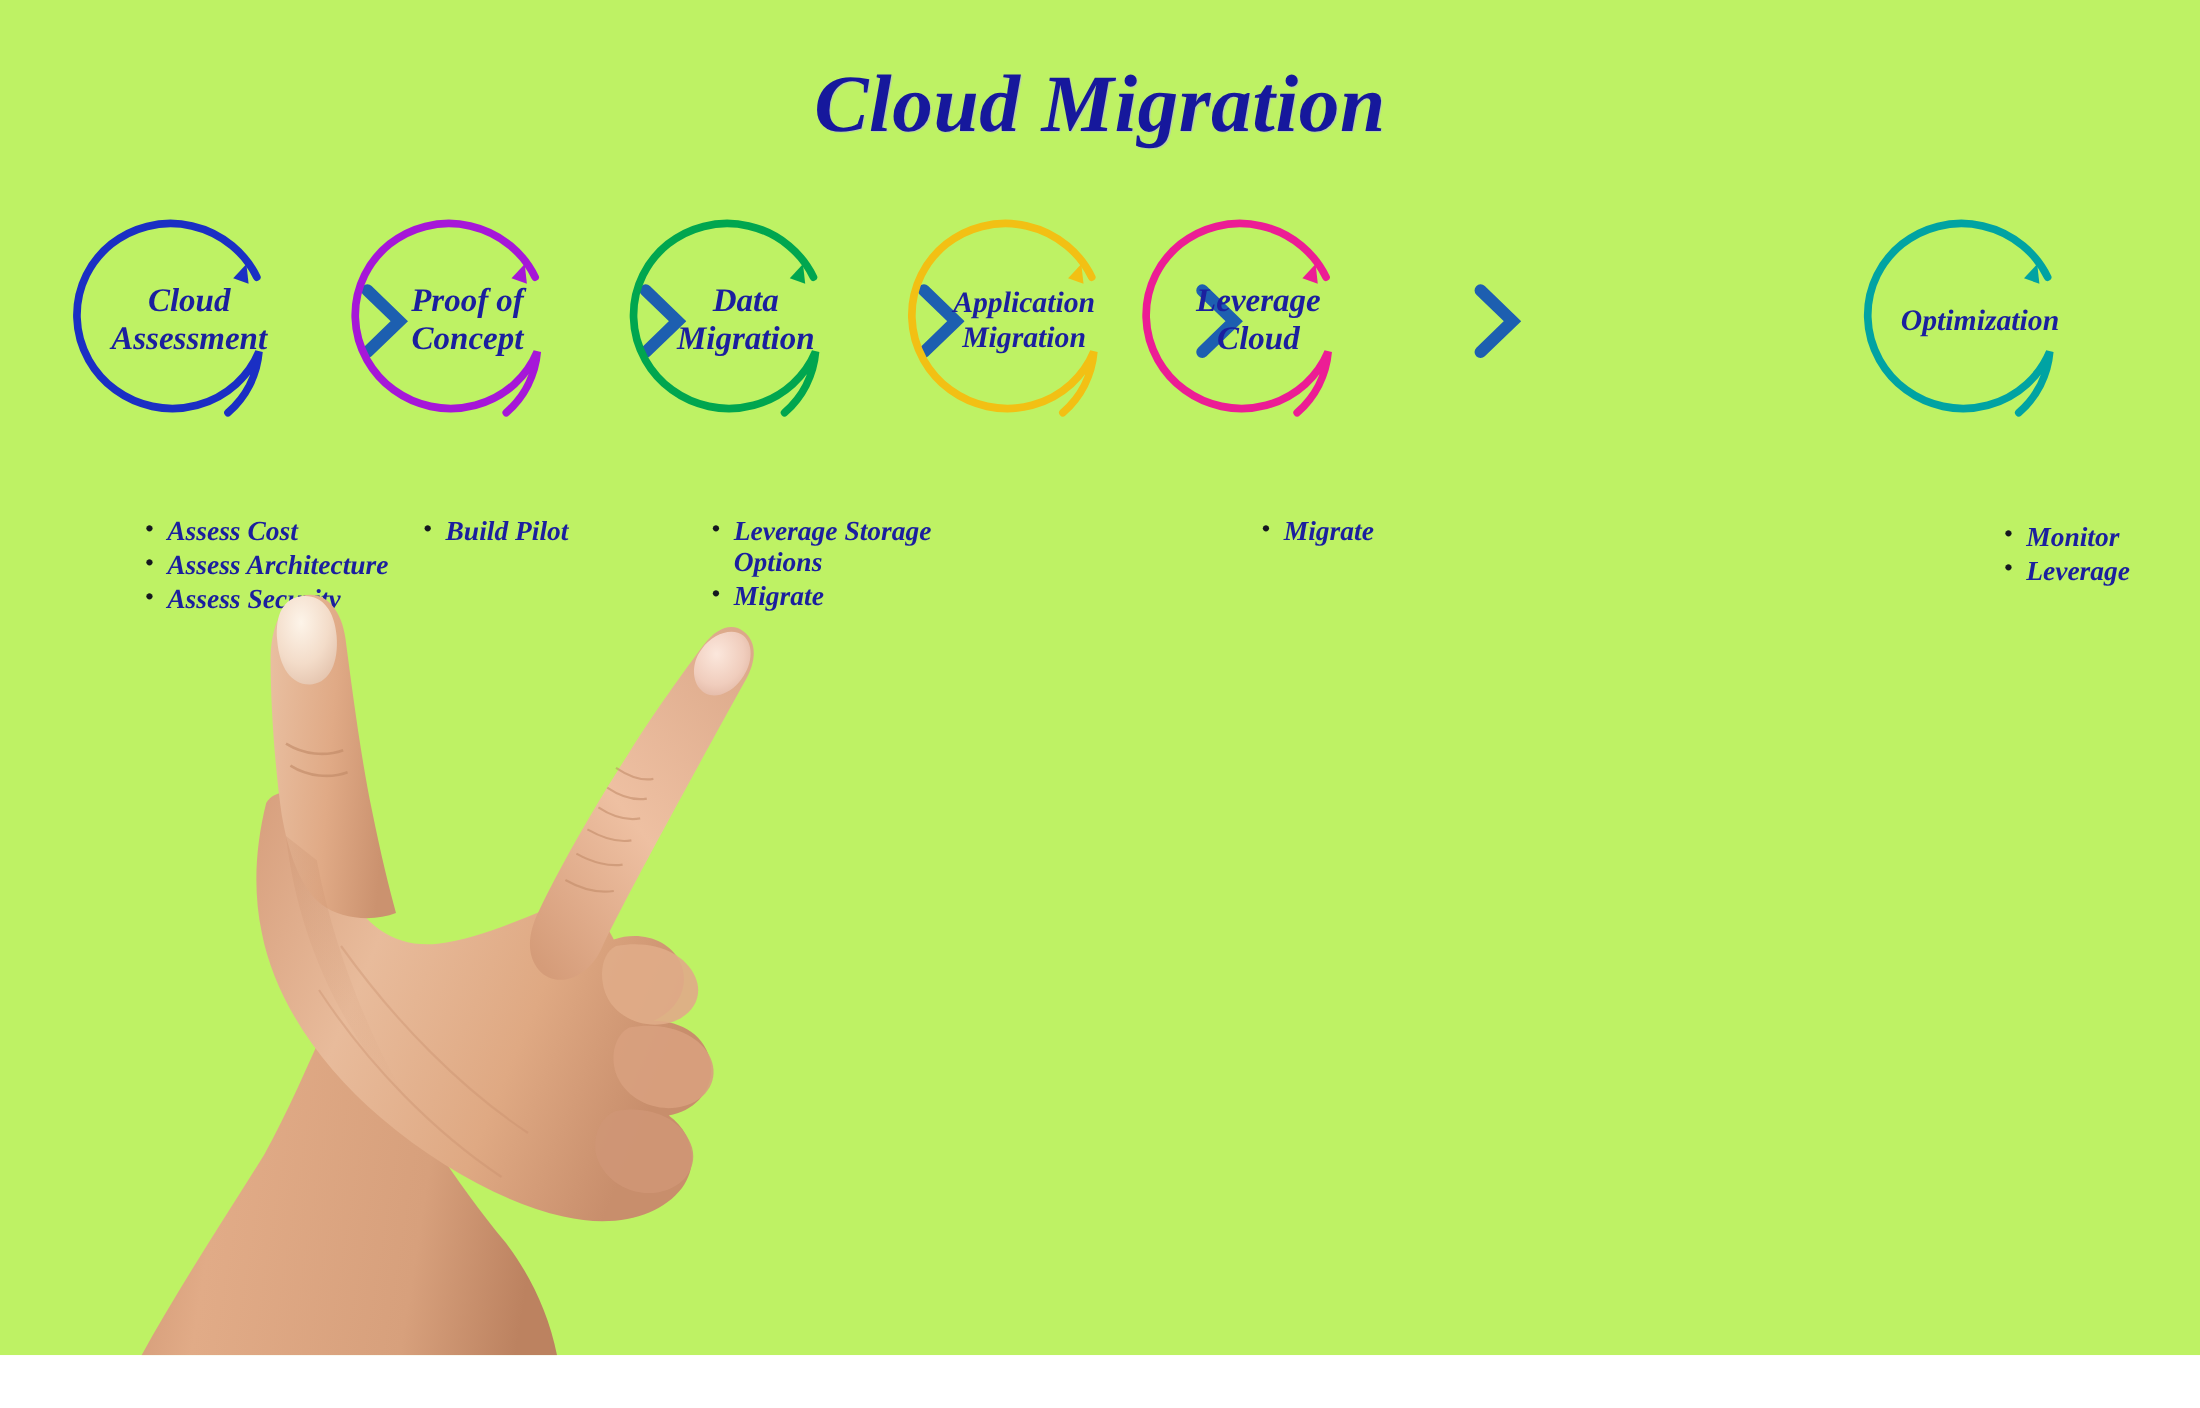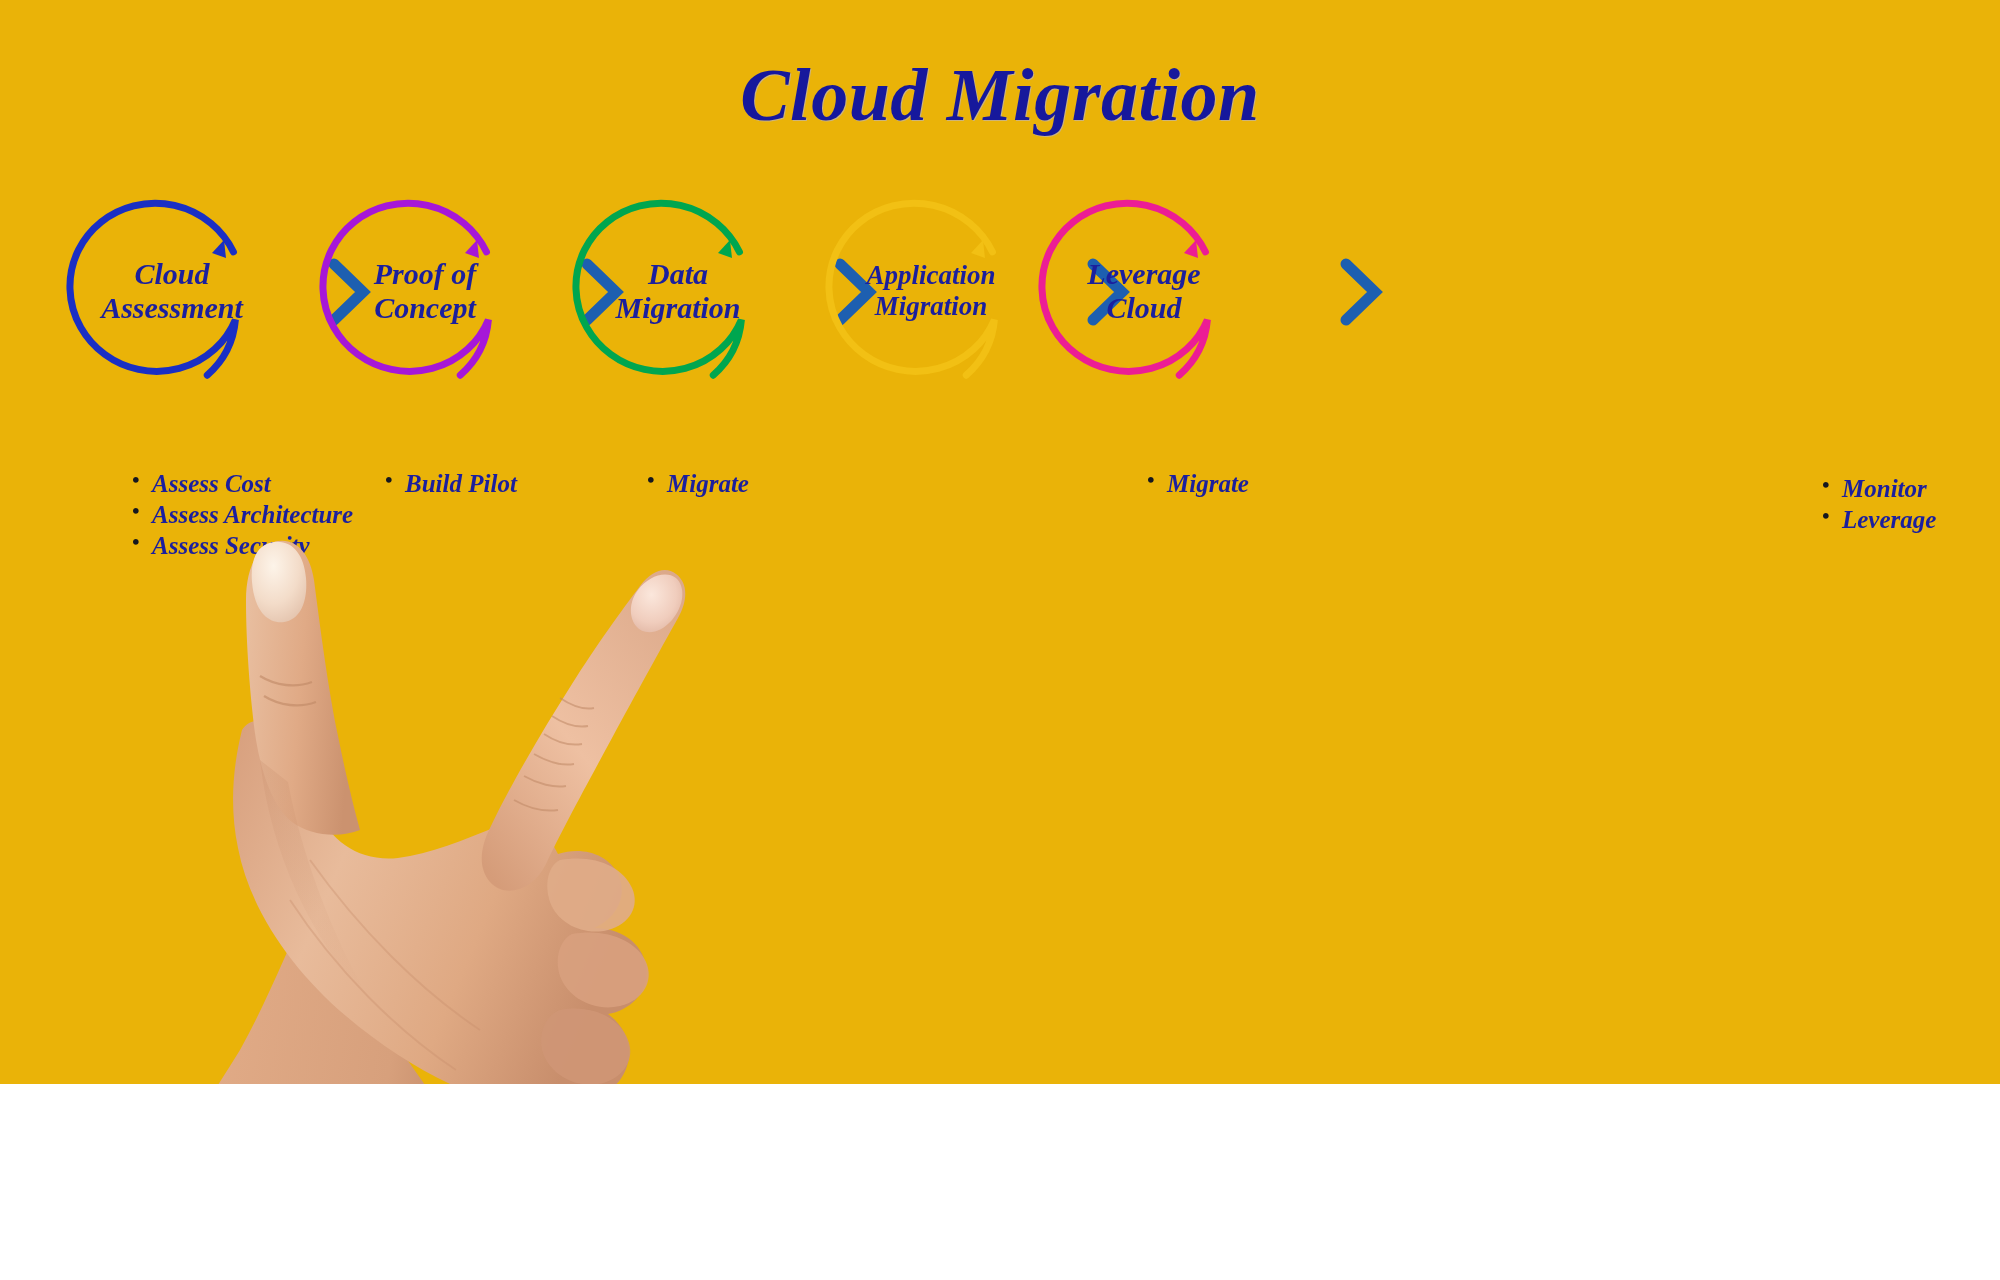--- a/index.html
+++ b/index.html
@@ -7,22 +7,22 @@
     margin: 0;
     padding: 0;
     background: #ffffff;
   }
   body {
     font-family: "Liberation Serif", "DejaVu Serif", serif;
   }
   #canvas {
     position: relative;
     width: 2000px;
-    height: 1084px;
-    background: #eab308;
+    height: 1232px;
+    background: #bef264;
     overflow: hidden;
   }
 
   
   #page-title {
     position: absolute;
     left: 0;
     top: 58px;
     width: 2000px;
     text-align: center;
@@ -184,20 +184,22 @@
       <svg viewBox="0 0 200 190">
         <path d="M152 44 A 86 84 0 1 0 168 110 A 86 84 0 0 1 152 170" fill="none" stroke="#00a64f" stroke-width="7" stroke-linecap="round" transform="rotate(12 100 95)"></path>
         <path d="M140 57 L152 44 L154 62 Z" fill="#00a64f"></path>
       </svg>
     </div>
     <div class="ring-label">Data
 Migration</div>
   </div>
   <div class="bullets" style="left:645px; top:470px; width:260px;">
     <ul>
+      <li>Leverage Storage
+Options</li>
       <li>Migrate</li>
     </ul>
   </div>
 
   <div class="chevron" style="left:831px;">
     <svg viewBox="0 0 46 68">
       <polyline points="9,6 38,34 9,62" fill="none" stroke="#1d5fb0" stroke-width="11" stroke-linecap="round" stroke-linejoin="miter"></polyline>
     </svg>
   </div>
 
@@ -233,20 +235,29 @@
     <div class="ring-label">Leverage
 Cloud</div>
   </div>
 
   <div class="chevron" style="left:1337px;">
     <svg viewBox="0 0 46 68">
       <polyline points="9,6 38,34 9,62" fill="none" stroke="#1d5fb0" stroke-width="11" stroke-linecap="round" stroke-linejoin="miter"></polyline>
     </svg>
   </div>
 
+  <div class="stage compact" style="left:1700px;">
+    <div class="ring">
+      <svg viewBox="0 0 200 190">
+        <path d="M152 44 A 86 84 0 1 0 168 110 A 86 84 0 0 1 152 170" fill="none" stroke="#00a3a3" stroke-width="7" stroke-linecap="round" transform="rotate(12 100 95)"></path>
+        <path d="M140 57 L152 44 L154 62 Z" fill="#00a3a3"></path>
+      </svg>
+    </div>
+    <div class="ring-label">Optimization</div>
+  </div>
   <div class="bullets" style="left:1820px; top:475px; width:220px;">
     <ul>
       <li>Monitor</li>
       <li>Leverage</li>
     </ul>
   </div>
 
   <div id="hand">
     <svg viewBox="0 0 700 860">
       <defs>

